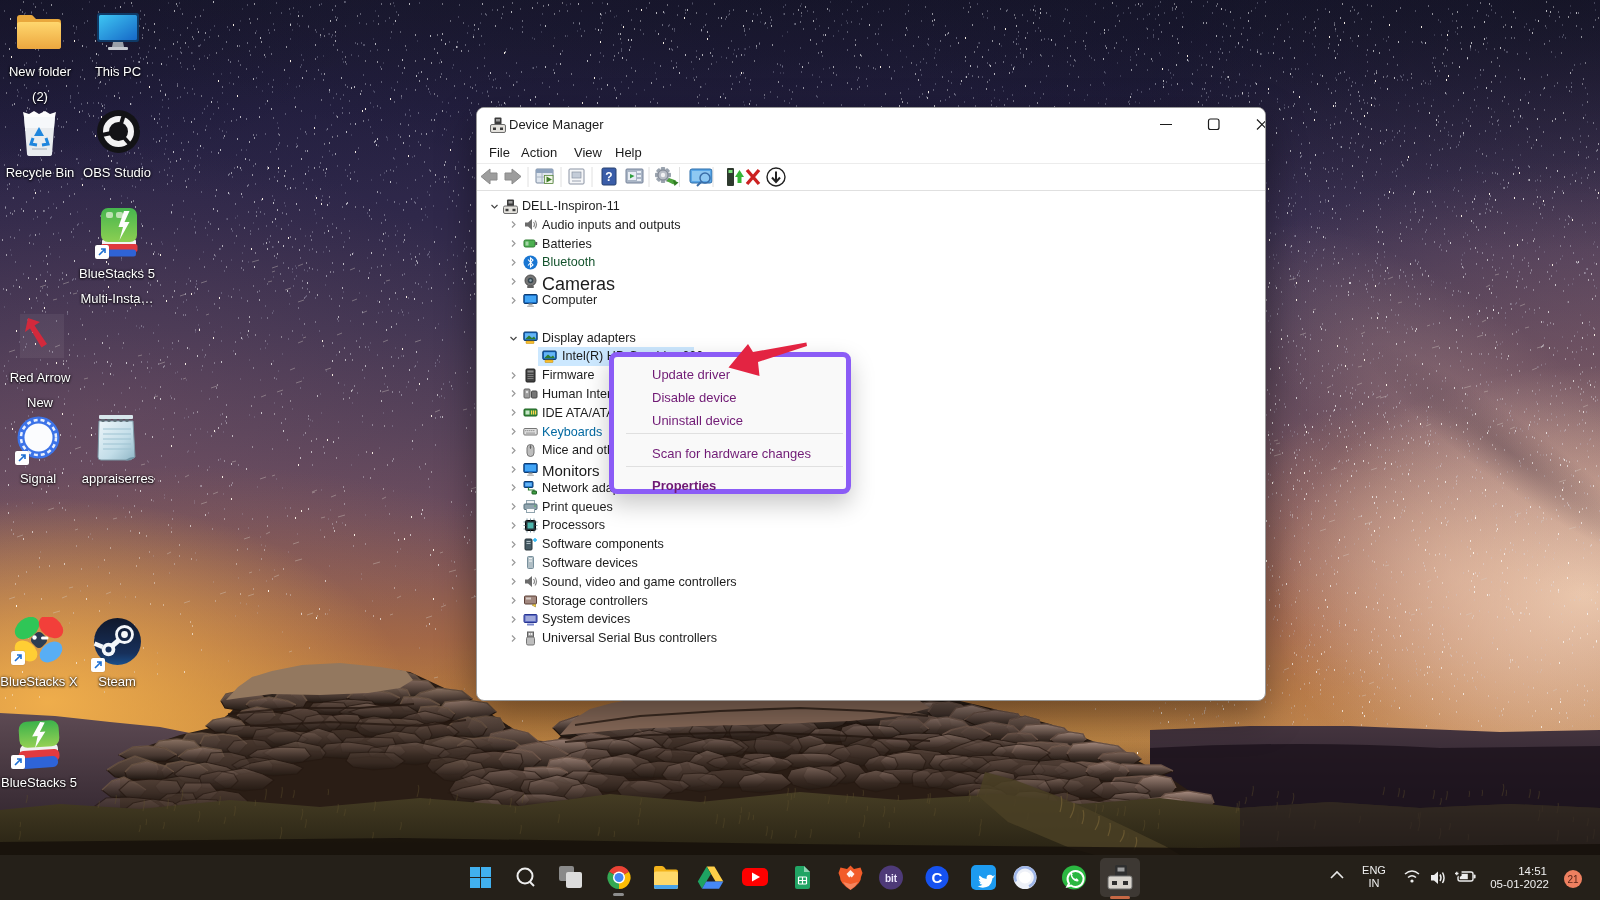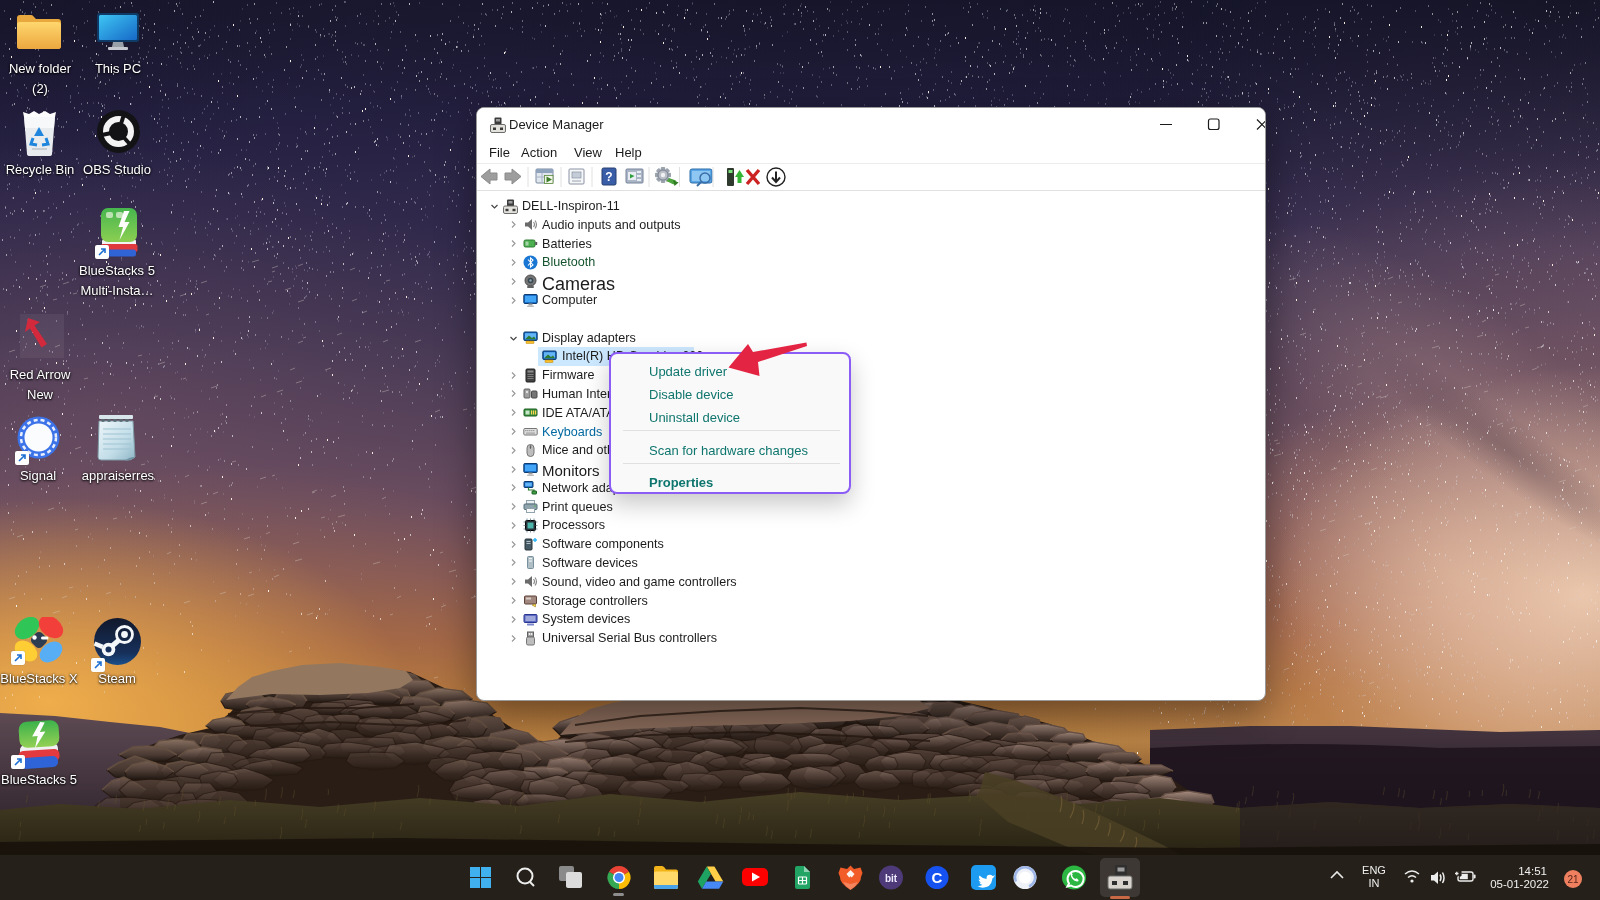--- a/index.html
+++ b/index.html
@@ -9,21 +9,21 @@
 radial-gradient(900px 470px at 12% 84%, rgba(198,128,56,.6), rgba(198,128,56,0) 62%),
 radial-gradient(520px 380px at 99% 66%, rgba(238,205,178,.95), rgba(238,205,178,0) 60%),
 radial-gradient(850px 640px at 98% 62%, rgba(175,120,105,.55), rgba(175,120,105,0) 62%),
 radial-gradient(750px 520px at 92% 80%, rgba(205,132,66,.6), rgba(205,132,66,0) 62%),
 radial-gradient(950px 820px at 103% 32%, rgba(105,82,108,.5), rgba(105,82,108,0) 58%),
 radial-gradient(1000px 600px at 55% 99%, rgba(150,88,44,.42), rgba(150,88,44,0) 60%),
 radial-gradient(700px 420px at 6% 46%, rgba(148,100,112,.26), rgba(148,100,112,0) 65%),
 linear-gradient(179deg, #221f3a 0%, #272245 12%, #2f284a 24%, #3f3452 36%, #544159 47%, #6a4c5e 56%, #7f555a 63%, #975f4b 70%, #b07840 77%, #bd8c49 82%, #604426 87%, #1f150d 92%, #0d0a07 100%);
 }
 
-.dlabel{position:absolute;color:#fff;font-size:13px;text-align:center;line-height:20px;
+.dlabel{position:absolute;color:#fff;font-size:13px;text-align:center;line-height:25px;
 text-shadow:0 1px 2px rgba(0,0,0,.9),0 0 3px rgba(0,0,0,.8);white-space:nowrap;}
 .dicon{position:absolute;}
 .sc{position:absolute;left:-2px;bottom:-2px;width:14px;height:14px;background:#fff;border-radius:2px;box-shadow:0 0 1px rgba(0,0,0,.4);}
 </style></head>
 <body>
 <div id="wall"></div>
 <div class="abs" style="left:0;top:0;width:1600px;height:900px;background:
 linear-gradient(180deg, rgba(13,14,30,.38) 0%, rgba(13,14,30,.18) 10%, rgba(13,14,30,0) 22%),
 radial-gradient(950px 360px at 97% 0%, rgba(13,15,30,.62), rgba(13,15,30,0) 70%),
 radial-gradient(900px 240px at 50% 0%, rgba(16,16,33,.38), rgba(16,16,33,0) 75%),
@@ -1047,21 +1047,21 @@
           <path d="M3 1.5 L6 4.5 L3 7.5" stroke="#9a9a9a" stroke-width="1.2" fill="none"></path>
         </svg>
         <svg class="abs" style="left:46px;top:1.5px" width="15" height="15" viewBox="0 0 15 15">
           <use href="#i-usb"></use>
         </svg>
         <span class="abs" style="left:65px;top:2px;font-size:12.6px;color:#1c1c1c;white-space:nowrap">Universal Serial Bus controllers</span>
       </div>
 </div>
 </div>
 
-<div class="abs" id="ctx" style="left:609px;top:352px;width:242px;height:142px;background:#f9f9f9;border:2px solid #8b5cf6;border-radius:8px;box-shadow:0 10px 24px rgba(0,0,0,.22);box-sizing:border-box;font-size:13px;color:#0f766e">
+<div class="abs" id="ctx" style="left:609px;top:352px;width:242px;height:142px;background:#f9f9f9;border:5px solid #8b5cf6;border-radius:8px;box-shadow:0 10px 24px rgba(0,0,0,.22);box-sizing:border-box;font-size:13px;color:#701a75">
 <span class="abs" style="left:38px;top:10px">Update driver</span>
 <span class="abs" style="left:38px;top:33px">Disable device</span>
 <span class="abs" style="left:38px;top:56px">Uninstall device</span>
 <div class="abs" style="left:12px;top:76px;width:217px;height:1px;background:#e0e0e0"></div>
 <span class="abs" style="left:38px;top:89px">Scan for hardware changes</span>
 <div class="abs" style="left:12px;top:109px;width:217px;height:1px;background:#e0e0e0"></div>
 <span class="abs" style="left:38px;top:121px;font-weight:bold">Properties</span>
 </div>
 
 <svg class="abs" style="left:700px;top:330px" width="120" height="60" viewBox="0 0 120 60">

